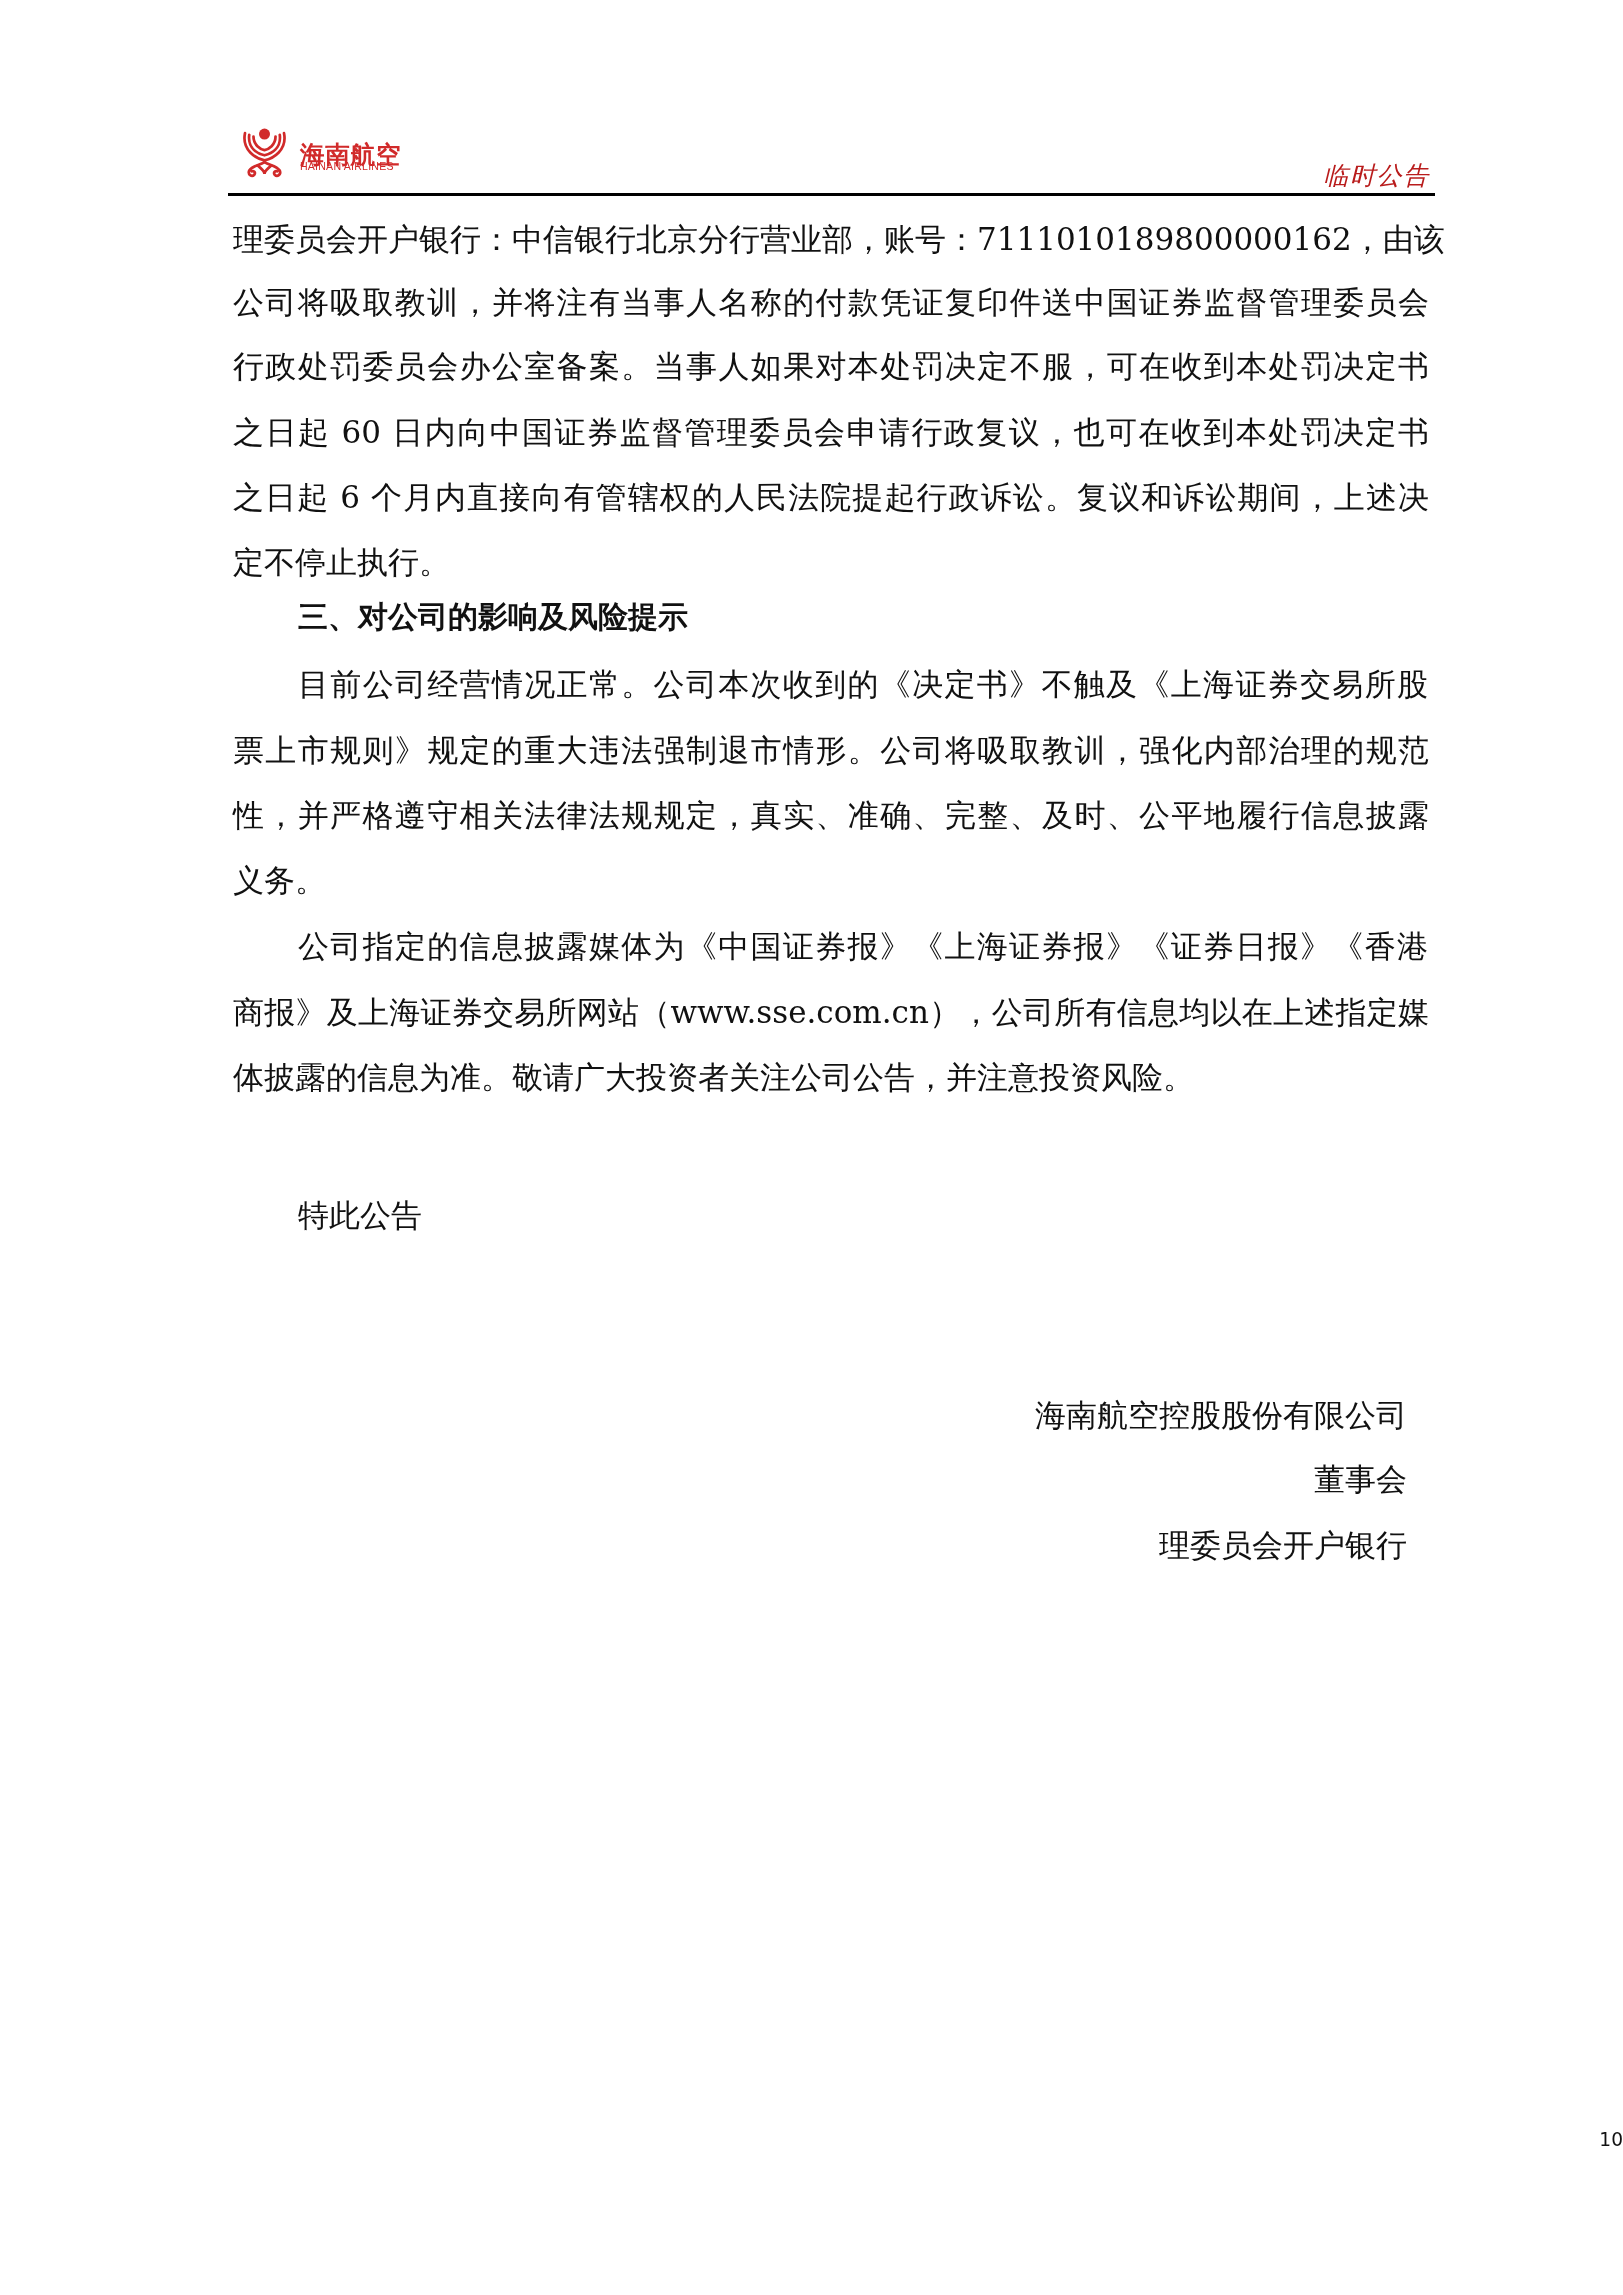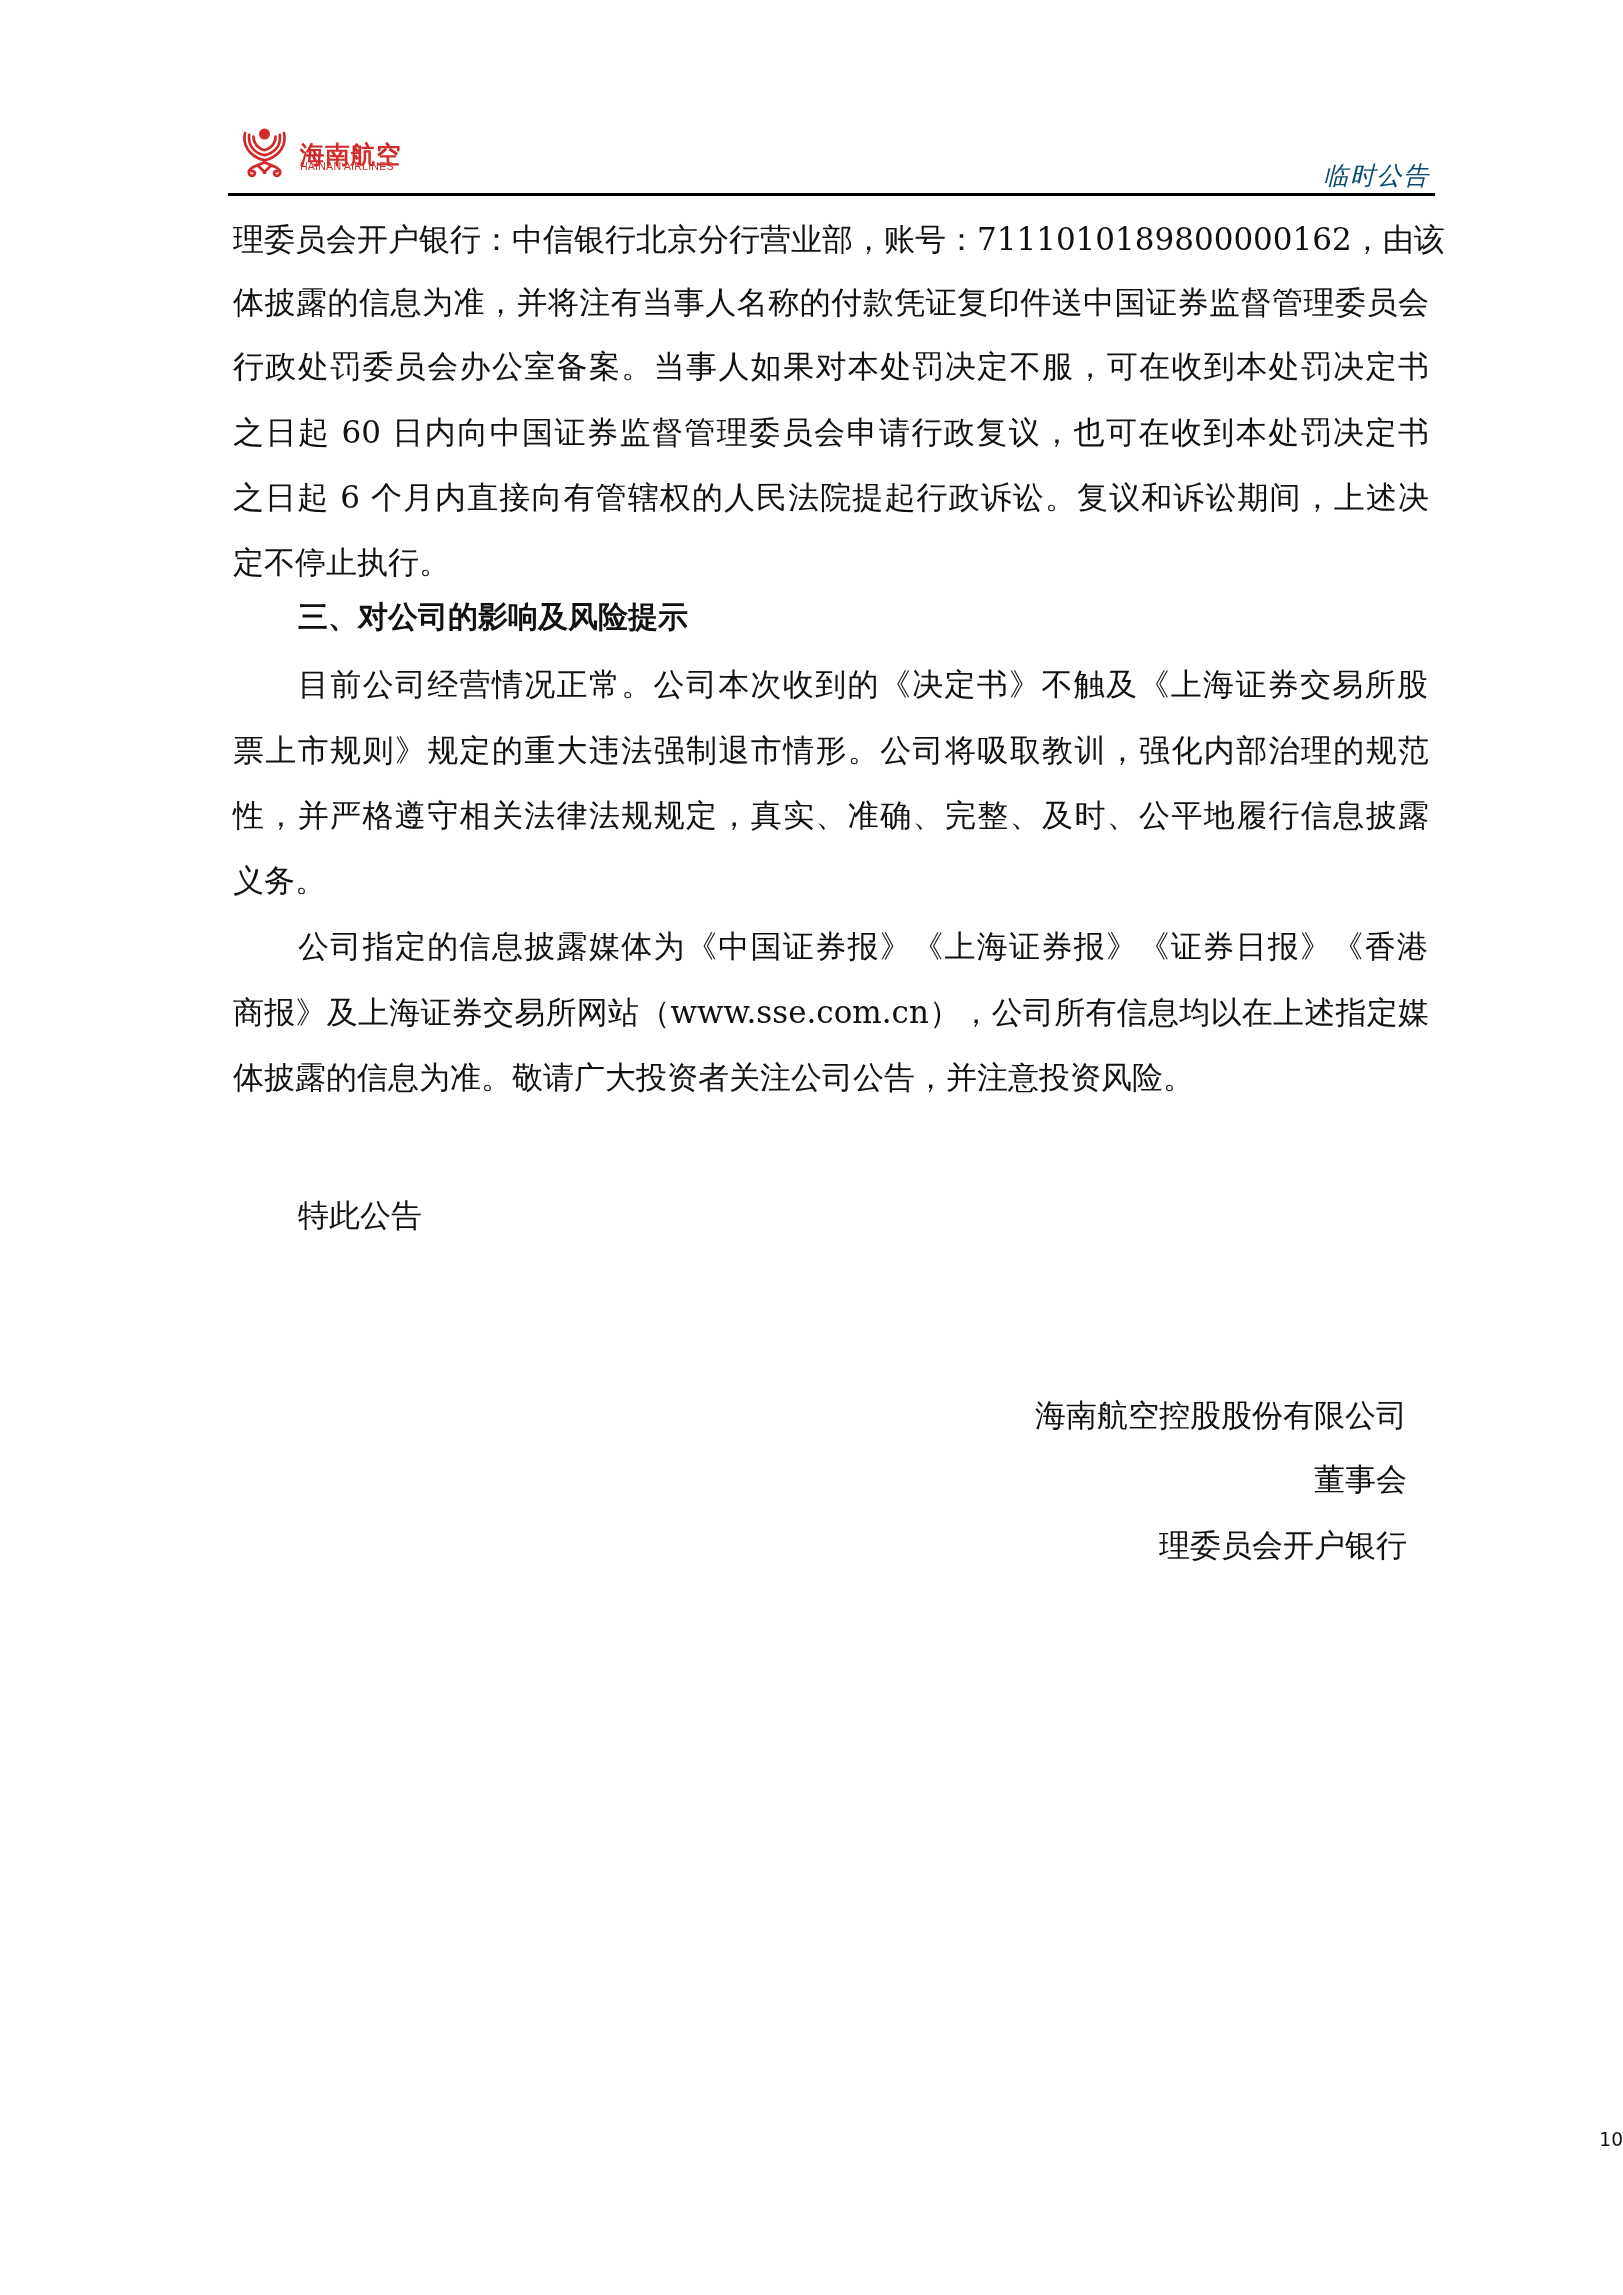--- a/index.html
+++ b/index.html
@@ -5,21 +5,21 @@
   html, body { margin: 0; padding: 0; background: #ffffff; }
   body { width: 1623px; height: 2295px; position: relative; overflow: hidden;
          font-family: "DejaVu Serif", "Liberation Serif", serif; color: #111111; }
   .logo { position: absolute; left: 239px; top: 123px; width: 169px; height: 57px; }
   .logo-emblem { position: absolute; left: 0; top: 0; width: 51px; height: 56px; }
   .logo-cn { position: absolute; left: 61px; top: 15px; font-family: "DejaVu Sans", sans-serif;
              font-weight: bold; font-size: 24.5px; letter-spacing: 0.8px; color: #d12a2a; white-space: nowrap; }
   .logo-en { position: absolute; left: 61px; top: 37px; font-family: Liberation Sans, sans-serif;
              font-size: 10.6px; color: #d12a2a; white-space: nowrap; letter-spacing: 0.2px; }
   .header-label { position: absolute; right: 193px; top: 159px; font-size: 25px; font-style: italic;
-                  font-family: Liberation Sans, sans-serif; color: #0c4a6e; letter-spacing: 1.7px; }
+                  font-family: Liberation Sans, sans-serif; color: #b91c1c; letter-spacing: 1.7px; }
   .header-rule { position: absolute; left: 228px; top: 193px; width: 1207px; height: 3.4px; background: #000; }
   .line { position: absolute; left: 233px; width: 1196px; font-size: 31px; line-height: 37px; height: 37px;
           white-space: nowrap; overflow: visible; text-align: justify; text-align-last: justify; }
   .line.last { text-align-last: left; }
   .indent { left: 298px; width: 1130px; }
   .heading { font-weight: bold; font-family: Liberation Mono, monospace; font-size: 30px; text-align-last: left; }
   .right { left: auto; right: 216px; width: auto; text-align: right; text-align-last: right; margin-left: 25px; }
   .page-num { position: absolute; left: 0; width: 1623px; top: 2129px; text-align: right;
               font-family: "DejaVu Sans", sans-serif; font-size: 18.6px; color: #111; }
 </style>
@@ -39,21 +39,21 @@
     </g>
   </svg>
   <div class="logo-cn">海南航空</div>
   <div class="logo-en">HAINAN AIRLINES</div>
 </div>
 
 <div class="header-label">临时公告</div>
 <div class="header-rule"></div>
 
 <div class="line" style="top:221px">理委员会开户银行：中信银行北京分行营业部，账号：7111010189800000162，由该</div>
-<div class="line" style="top:284px">体披露的信息为准，并将注有当事人名称的付款凭证复印件送中国证券监督管理委员会</div>
+<div class="line" style="top:284px">公司将吸取教训，并将注有当事人名称的付款凭证复印件送中国证券监督管理委员会</div>
 <div class="line" style="top:348px">行政处罚委员会办公室备案。当事人如果对本处罚决定不服，可在收到本处罚决定书</div>
 <div class="line" style="top:414px">之日起 60 日内向中国证券监督管理委员会申请行政复议，也可在收到本处罚决定书</div>
 <div class="line" style="top:479px">之日起 6 个月内直接向有管辖权的人民法院提起行政诉讼。复议和诉讼期间，上述决</div>
 <div class="line last" style="top:544px">定不停止执行。</div>
 
 <div class="line indent heading" style="top:601px">三、对公司的影响及风险提示</div>
 
 <div class="line indent" style="top:666px">目前公司经营情况正常。公司本次收到的《决定书》不触及《上海证券交易所股</div>
 <div class="line" style="top:732px">票上市规则》规定的重大违法强制退市情形。公司将吸取教训，强化内部治理的规范</div>
 <div class="line" style="top:797px">性，并严格遵守相关法律法规规定，真实、准确、完整、及时、公平地履行信息披露</div>

